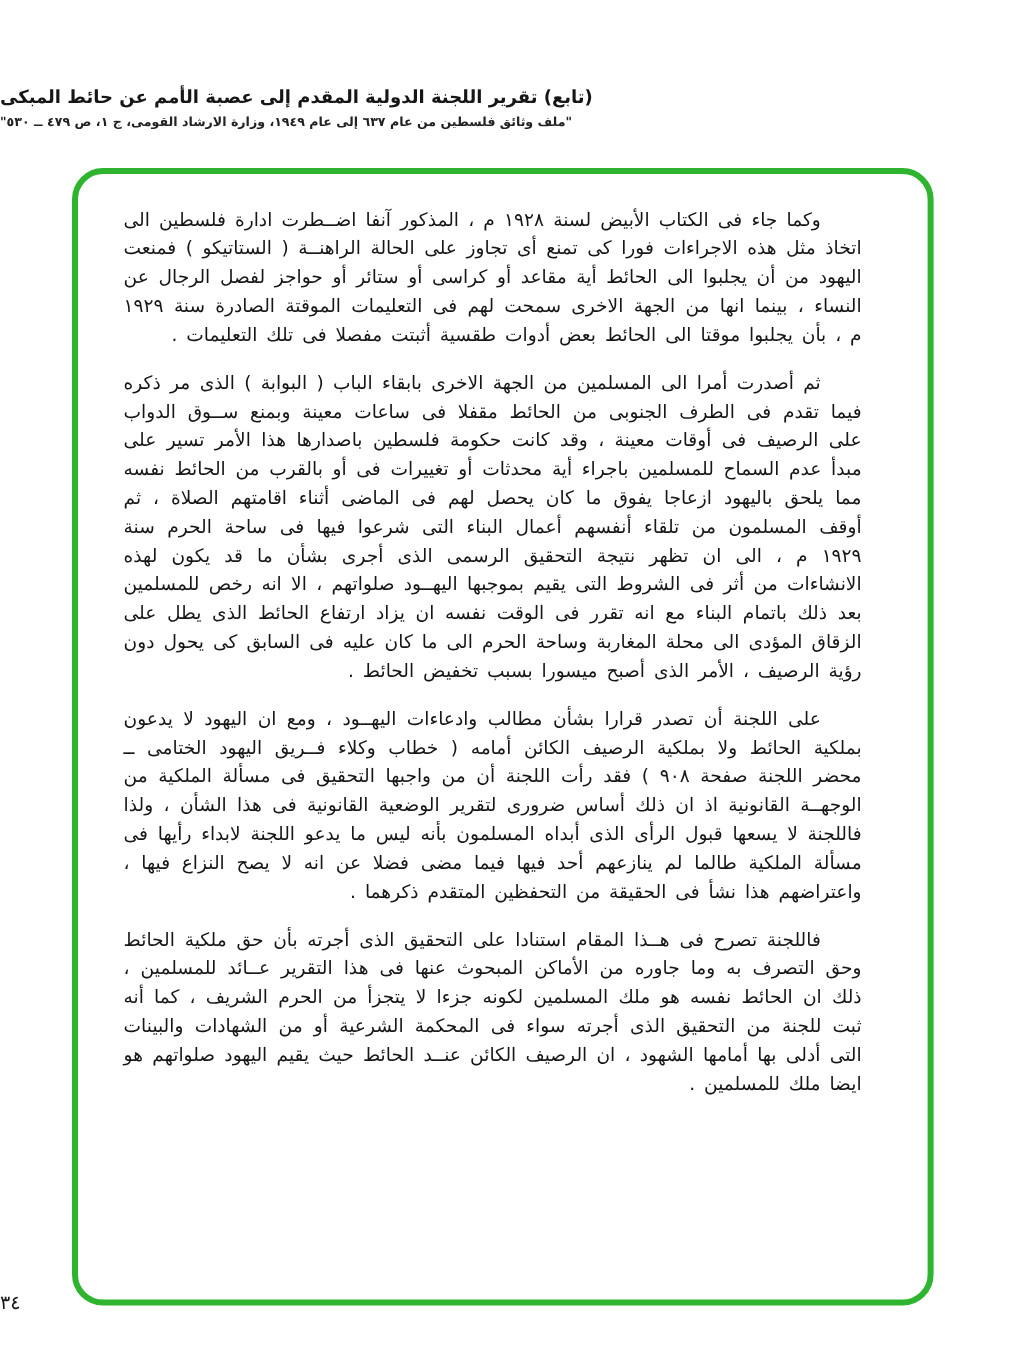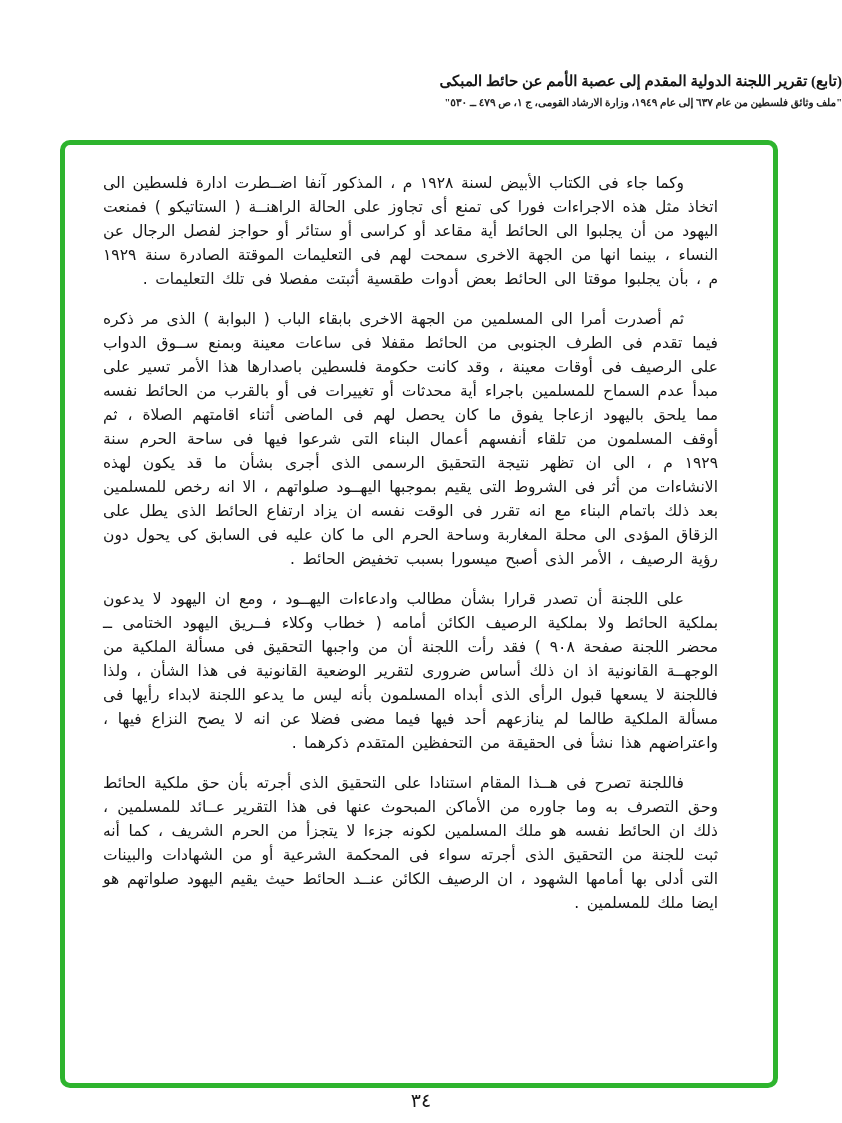--- a/index.html
+++ b/index.html
@@ -15,69 +15,67 @@
     font-family: "DejaVu Sans", sans-serif;
     color: #161616;
     overflow: hidden;
     margin: 0 auto;
   }
   .header {
     position: absolute;
     top: 72px;
     left: 0;
     right: 0;
-    text-align: right;
+    text-align: left;
     direction: rtl;
-    font-family: Liberation Serif, serif;
   }
   .header-title {
     font-size: 15px;
     font-weight: bold;
     letter-spacing: 0.2px;
   }
   .header-subtitle {
     font-size: 10.5px;
     font-weight: bold;
     margin-top: 6px;
     color: #222222;
   }
   .content-box {
     position: absolute;
     left: 60px;
     top: 140px;
     width: 718px;
     height: 948px;
     box-sizing: border-box;
     border: 5px solid #2eb42e;
-    border-radius: 10px;
+    border-radius: 26px;
     padding: 26px 55px 20px 38px;
     direction: rtl;
     overflow: hidden;
   }
   .para {
     font-size: 15.5px;
     line-height: 1.55;
     text-align: justify;
     word-spacing: 2.5px;
     margin: 0 0 16px 0;
     text-indent: 34px;
   }
   .section-heading {
     font-size: 16.5px;
     font-weight: bold;
     margin: 26px 0 20px 0;
     text-indent: 0;
   }
   .page-number {
     position: absolute;
-    bottom: 12px;
+    bottom: 28px;
     left: 0;
     right: 0;
-    text-align: center;
-    font-size: 19px;
+    font-size: 16px;
     color: #161616;
   }
 </style>
 </head>
 <body>
 
 <div class="page">
 
   <div class="header">
     <div class="header-title">(تابع) تقرير اللجنة الدولية المقدم إلى عصبة الأمم عن حائط المبكى</div>

